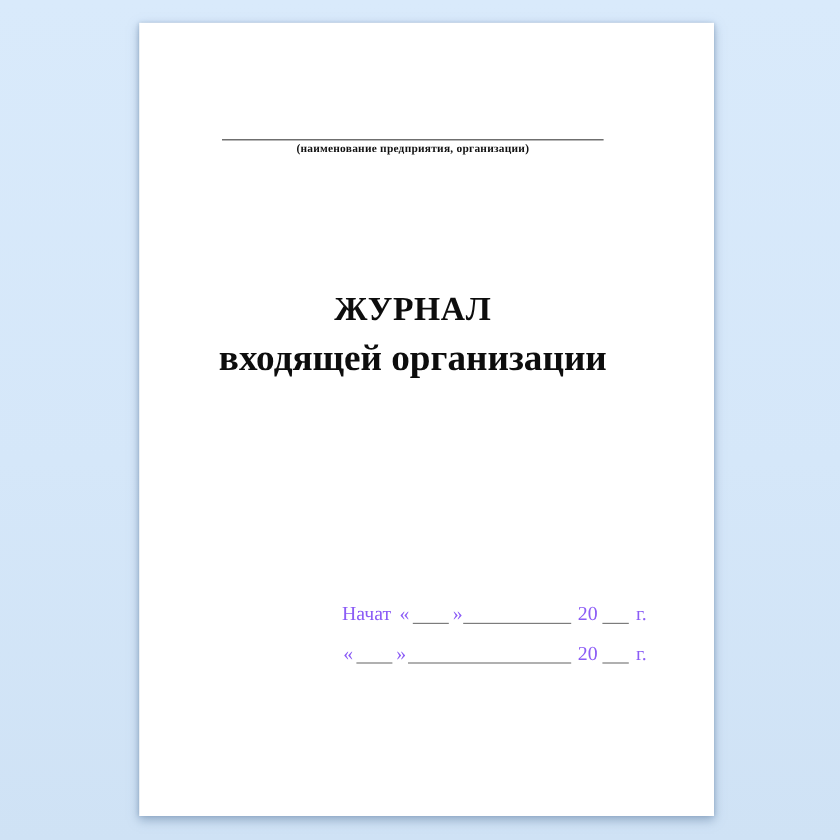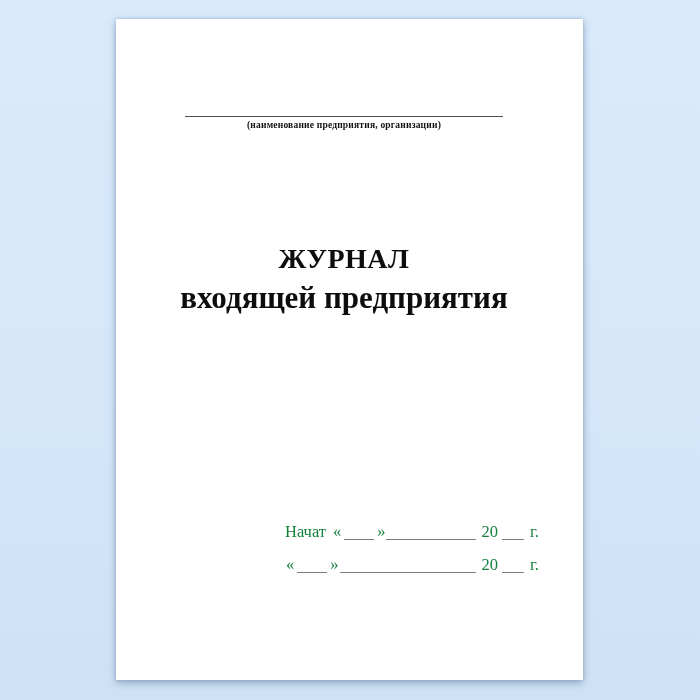--- a/index.html
+++ b/index.html
@@ -15,20 +15,21 @@
     font-family: "Liberation Serif", "DejaVu Serif", serif;
   }
   .page {
     position: absolute;
     left: 116px;
     top: 19px;
     width: 467px;
     height: 661px;
     background: #ffffff;
     box-shadow: 0 3px 8px rgba(96, 125, 160, 0.55), 0 0 3px rgba(96, 125, 160, 0.4);
+    padding-left: 12px;
   }
   
   .org-block {
     position: absolute;
     left: 69px;
     top: 97px;
     width: 318px;
     text-align: center;
   }
   .org-line {
@@ -63,24 +64,24 @@
   .subtitle {
     font-size: 31px;
     font-weight: bold;
     line-height: 37px;
     white-space: nowrap;
   }
   
   .dates-block {
     position: absolute;
     left: 169px;
-    top: 496px;
+    top: 476px;
     width: 254px;
     font-size: 16.5px;
-    color: #15803d;
+    color: #8b5cf6;
   }
   .date-row {
     display: flex;
     align-items: baseline;
     line-height: 33px;
     white-space: nowrap;
   }
   .date-label {
     margin-right: 6px;
   }
@@ -104,21 +105,21 @@
 <div class="scene">
   <div class="page">
 
     <div class="org-block">
       <div class="org-line"></div>
       <div class="org-caption">(наименование предприятия, организации)</div>
     </div>
 
     <div class="title-block">
       <div class="title">ЖУРНАЛ</div>
-      <div class="subtitle">входящей предприятия</div>
+      <div class="subtitle">входящей организации</div>
     </div>
 
     <div class="dates-block">
 
       <div class="date-row">
         <span class="date-label">Начат</span>
         <span class="quote">«</span>
         <span class="blank blank-day"></span>
         <span class="quote">»</span>
         <span class="blank blank-month"></span>

